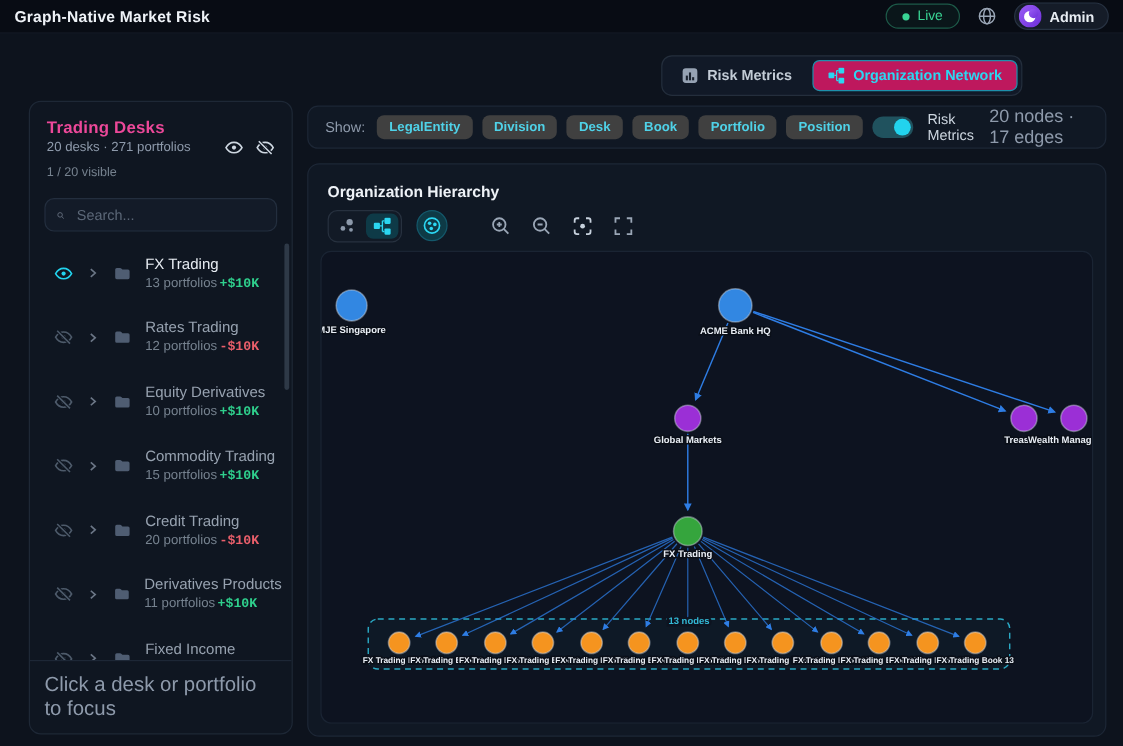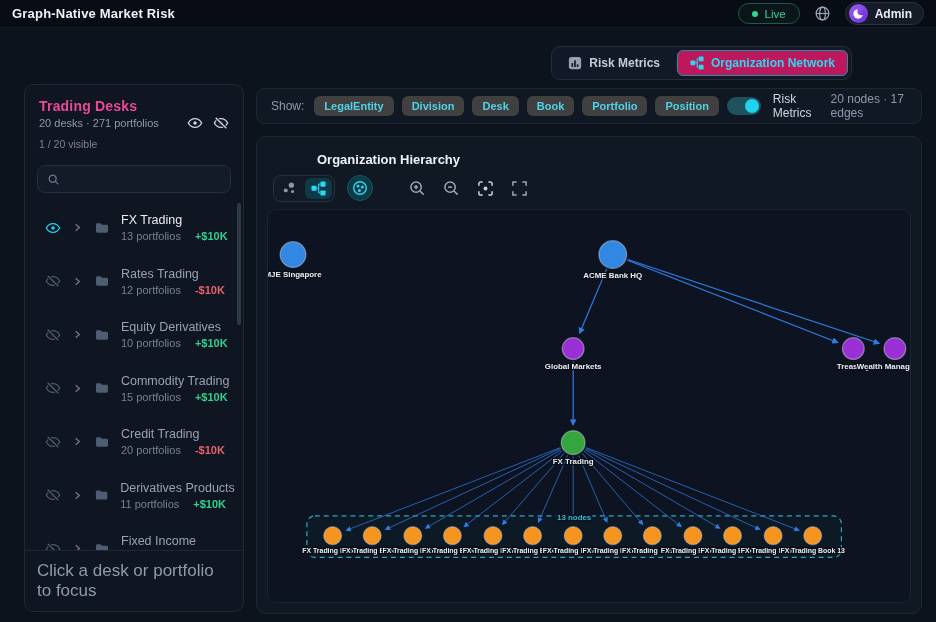--- a/index.html
+++ b/index.html
@@ -43,42 +43,42 @@
   .sb-list{position:relative;flex:1;overflow:hidden;}
   .sb-scroll{position:absolute;right:2px;top:2px;width:4px;height:122px;background:#2e3947;border-radius:2px;cursor:pointer;}
   .desk-row{display:flex;align-items:center;height:53.5px;padding:0 14px 0 20px;gap:11px;cursor:pointer;box-sizing:border-box;}
   .desk-row .i-eye{display:none;}
   .desk-row .i-eyeoff{display:block;}
   .desk-row.visible .i-eye{display:block;}
   .desk-text{min-width:0;}
   .desk-name{font-size:12.5px;color:#97a2b0;font-weight:400;white-space:nowrap;}
   .desk-row.visible .desk-name{color:#e8edf3;}
   .desk-meta{margin-top:3px;font-size:11px;color:#76828f;white-space:nowrap;}
-  .desk-pnl{margin-left:14px;font-weight:700;}
+  .desk-pnl{margin-left:2px;font-weight:700;font-family:Liberation Mono, monospace;}
   .desk-pnl.pos{color:#2fd08d;}
   .desk-pnl.neg{color:#ea5f6b;}
   .sb-foot{border-top:1px solid #1d2736;padding:10px 12px;font-size:17px;color:#8e9aab;}
 
   
   .filterbar{position:absolute;left:256px;top:88px;width:666px;height:36px;background:#101824;
     border:1px solid #1d2736;border-radius:9px;box-sizing:border-box;display:flex;align-items:center;
     padding:0 14px;gap:8px;}
   .show-label{font-size:12px;color:#8e9aab;margin-right:2px;}
   .chip{background:#404040;color:#4fd2e8;border:none;border-radius:6px;padding:4px 10px;font-size:11px;
     font-weight:700;cursor:pointer;font-family:inherit;}
   .fb-right{margin-left:auto;display:flex;align-items:center;gap:12px;}
   .toggle{width:34px;height:18px;border-radius:9px;background:#20525e;position:relative;cursor:pointer;flex:none;}
   .toggle .knob{position:absolute;right:2px;top:2px;width:14px;height:14px;border-radius:50%;background:#22d3ee;}
   .toggle-label{font-size:12px;color:#cdd6e0;}
-  .fb-stats{font-size:12px;color:#8e9aab;}
+  .fb-stats{font-size:15px;color:#8e9aab;}
 
   
   .graphpanel{position:absolute;left:256px;top:136px;width:666px;height:478px;background:#101824;
     border:1px solid #1d2736;border-radius:10px;box-sizing:border-box;}
-  .gp-title{position:absolute;left:16px;top:15px;font-size:13px;font-weight:700;color:#eef2f7;margin-left:44px;}
+  .gp-title{position:absolute;left:16px;top:15px;font-size:13px;font-weight:700;color:#eef2f7;}
   .gp-toolbar{position:absolute;left:16px;top:38px;display:flex;align-items:center;gap:10px;height:26px;}
   .seg{display:flex;background:#121a26;border:1px solid #27313f;border-radius:8px;padding:2px;gap:2px;}
   .seg-btn{width:27px;height:21px;display:flex;align-items:center;justify-content:center;border:none;
     background:transparent;border-radius:6px;cursor:pointer;padding:0;}
   .seg-btn.active{background:#0e3a47;}
   .round-btn{width:26px;height:26px;border-radius:50%;background:#0e3a46;border:1px solid #14586b;
     display:flex;align-items:center;justify-content:center;cursor:pointer;padding:0;margin-left:2px;}
   .tool-gap{width:12px;}
   .tool-btn{width:24px;height:24px;display:flex;align-items:center;justify-content:center;background:none;
     border:none;cursor:pointer;padding:0;}
@@ -175,20 +175,21 @@
         </span>
       </div>
       <div class="sb-visible">1 / 20 visible</div>
     </div>
     <div class="sb-search">
       <div class="search-box">
         <svg width="13" height="13" viewBox="0 0 24 24" fill="none" stroke="#6b7686" stroke-width="2.4">
           <circle cx="10.5" cy="10.5" r="6.5"></circle>
             <line x1="15.5" y1="15.5" x2="21" y2="21"></line>
         </svg>
+        <input type="text" placeholder="Search..." style="">
       </div>
     </div>
     <div class="sb-list">
       <div class="sb-scroll"></div>
     <div class="desk-row visible">
     <button class="icon-btn">
       <svg class="i-eye" width="16" height="16" viewBox="0 0 24 24" fill="none" stroke="#22d3ee" stroke-width="2">
         <path d="M2 12s3.5-6.5 10-6.5S22 12 22 12s-3.5 6.5-10 6.5S2 12 2 12z"></path>
               <circle cx="12" cy="12" r="2.6" fill="#22d3ee" stroke="none"></circle>
       </svg>

